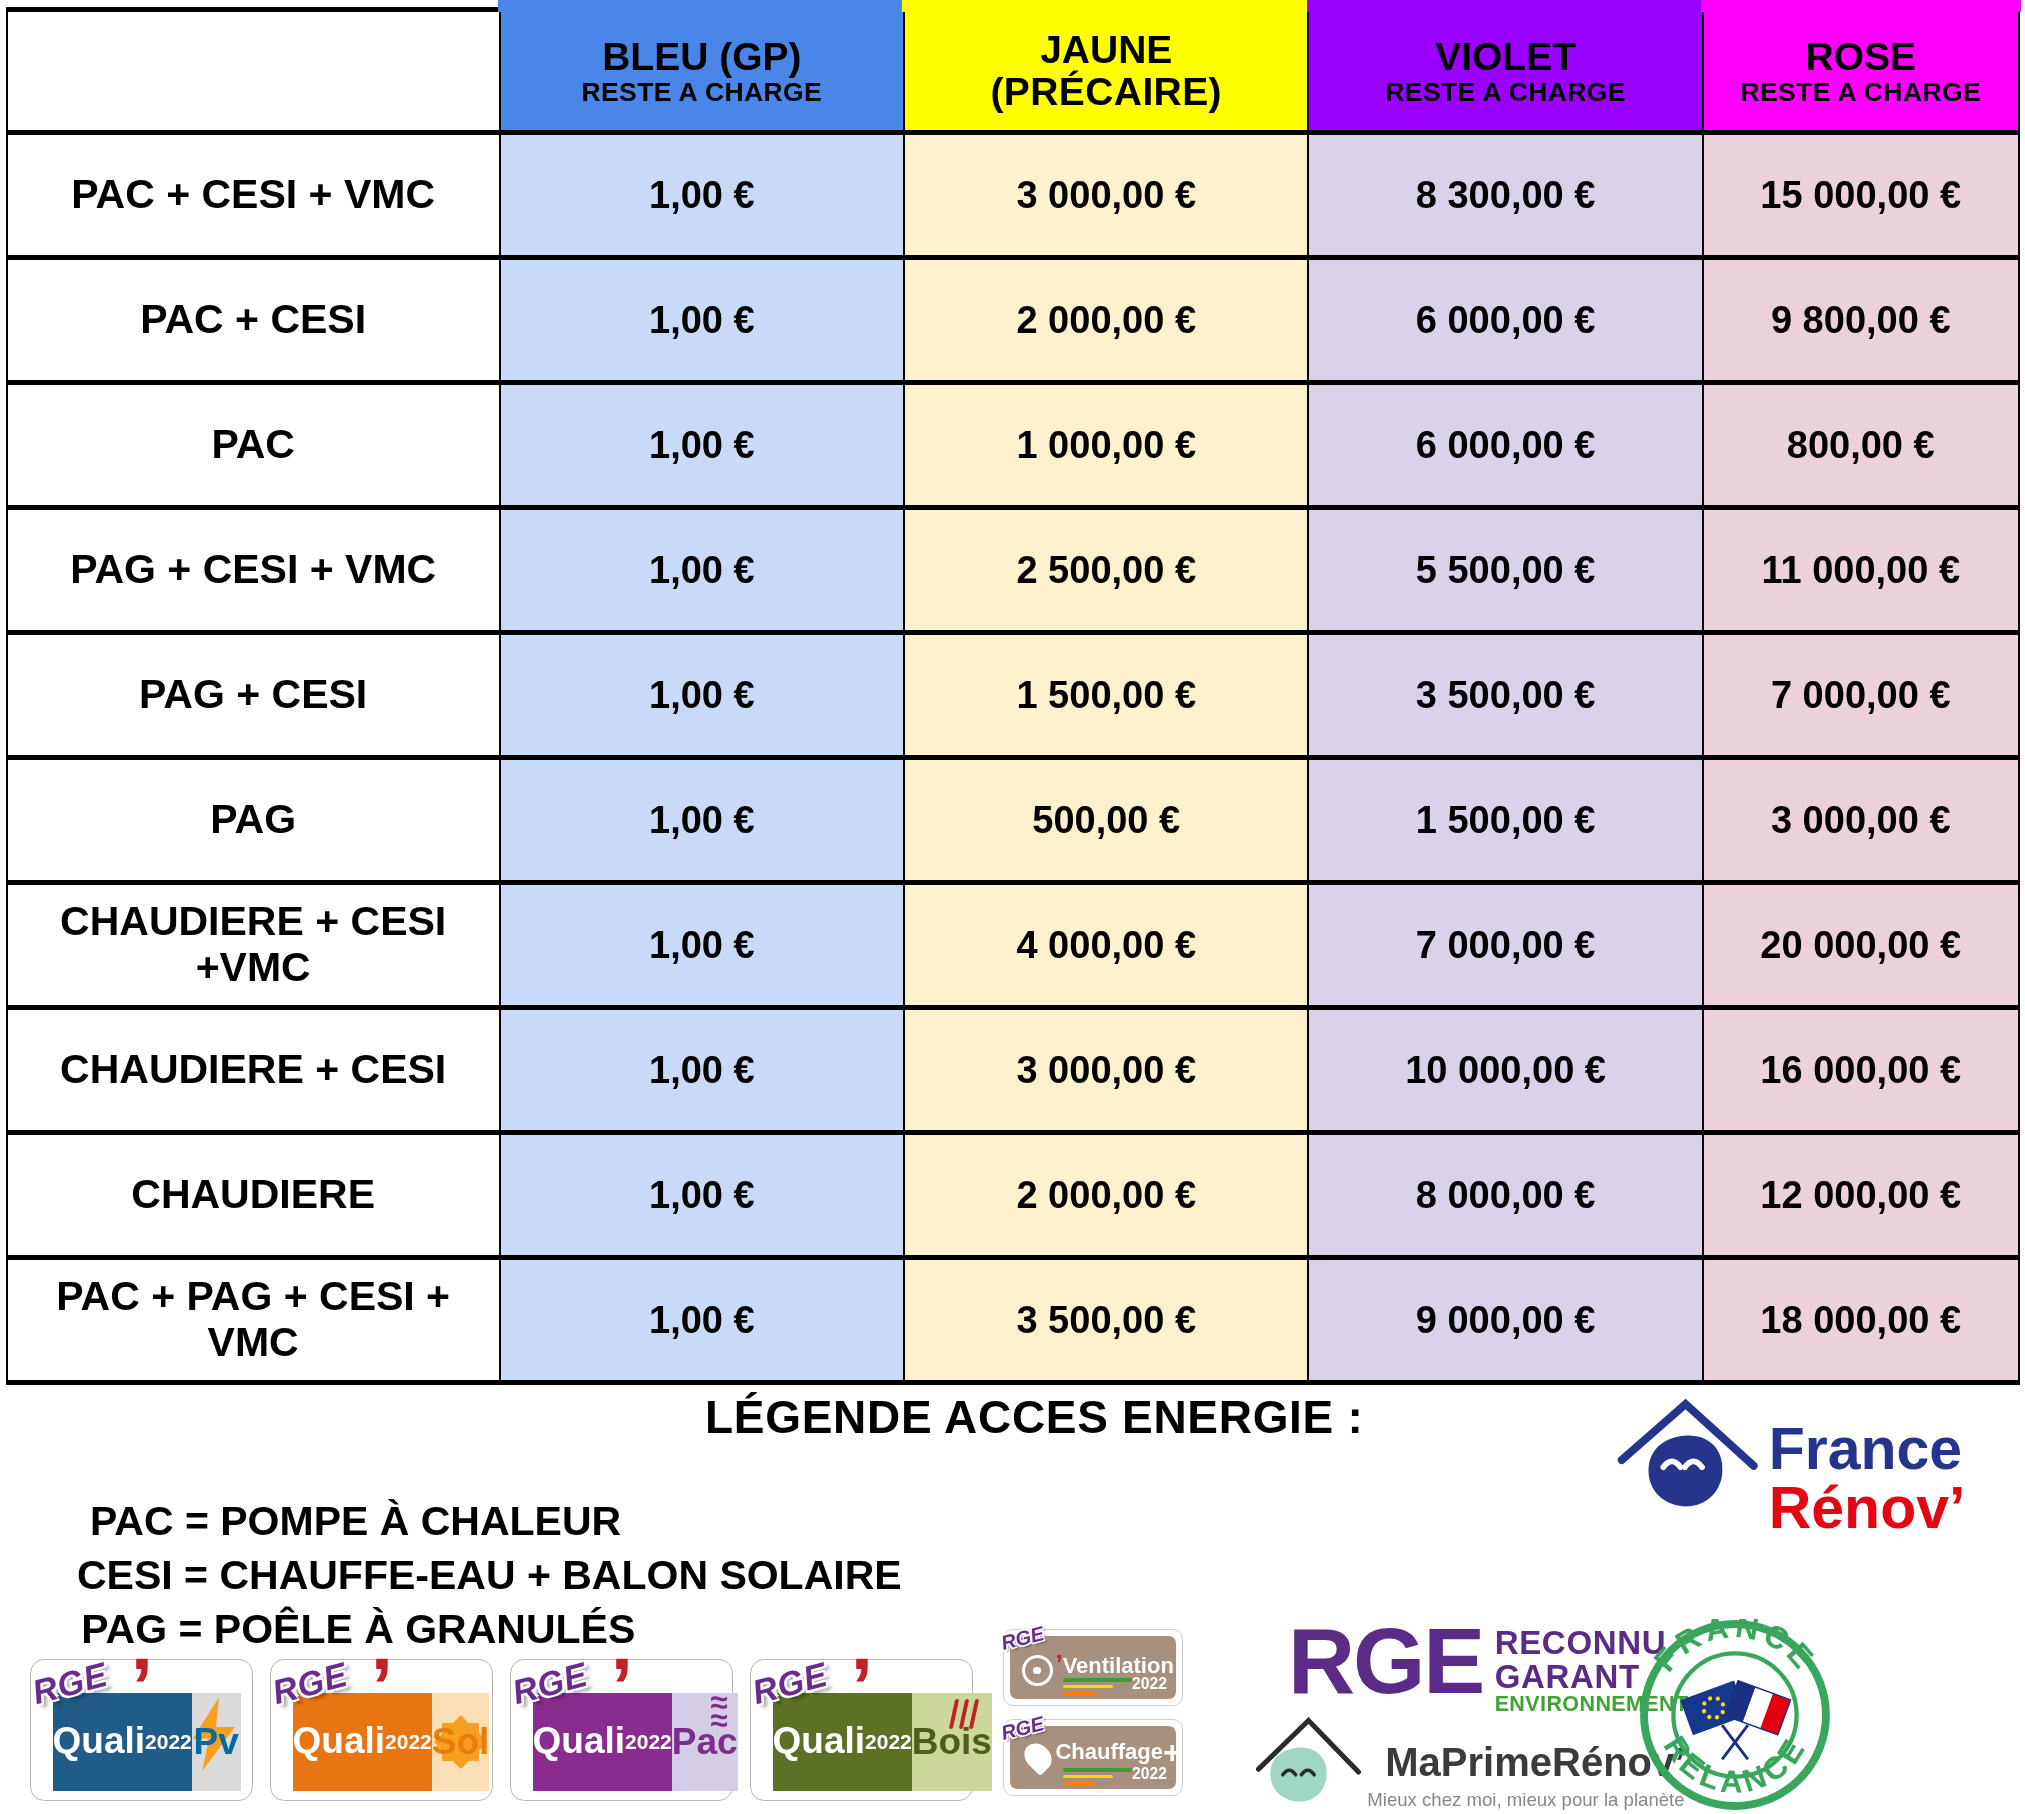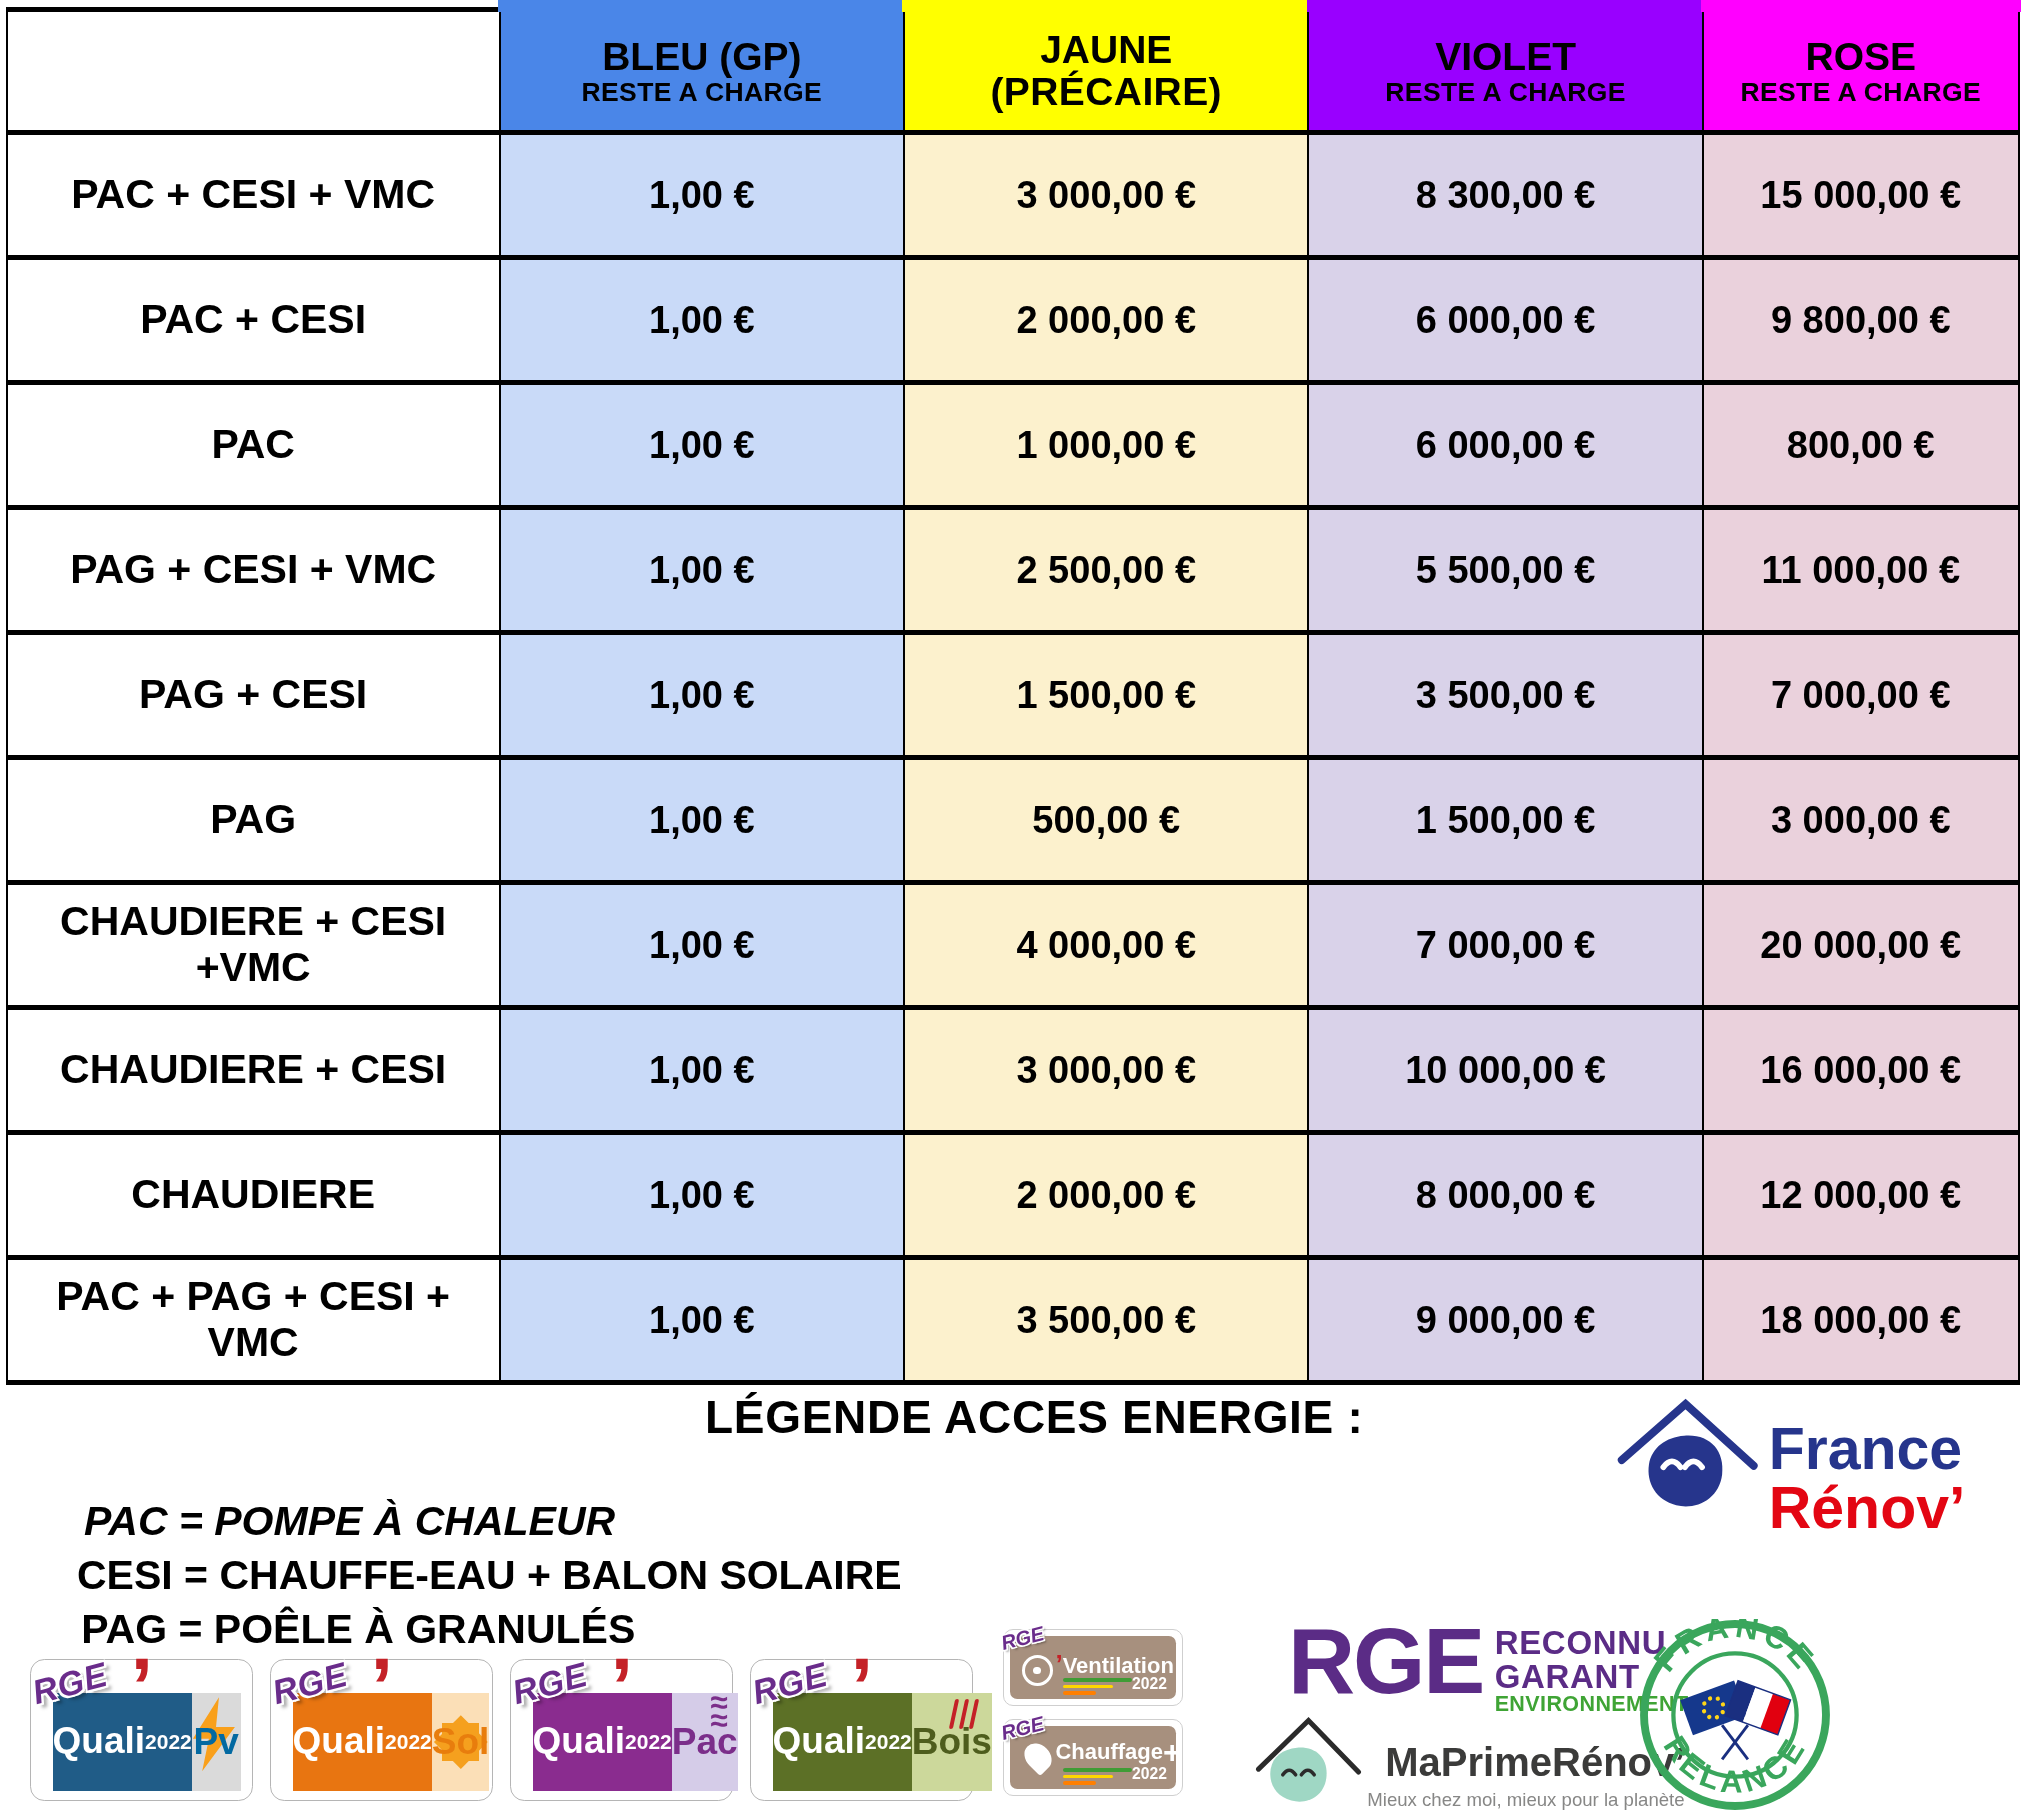--- a/index.html
+++ b/index.html
@@ -25,21 +25,21 @@
   .price-table tbody td{font-size:38px;white-space:nowrap;}
   .price-table tbody td.c0{font-size:41px;white-space:normal;line-height:1.12;background:#fff;}
   .price-table tbody td.c1{background:#c9daf8;}
   .price-table tbody td.c2{background:#fcf1cd;}
   .price-table tbody td.c3{background:#d9d2e9;}
   .price-table tbody td.c4{background:#ead1dc;}
 
   
   .legend-title{position:absolute;left:705px;top:1390px;font-size:46px;letter-spacing:0.7px;}
   .legend-items{position:absolute;left:77px;top:1494px;font-size:41px;line-height:54px;}
-  .legend-items div:nth-child(1){margin-left:7px;font-style:italic;}
+  .legend-items div:nth-child(1){margin-left:13px;}
   .legend-items div:nth-child(3){margin-left:4.3px;}
 
   
   .fr-renov{position:absolute;left:1616px;top:1394px;width:401px;display:flex;gap:5.7px;}
   .fr-renov .txt{padding-top:27px;}
   .fr-name1{font-size:59px;color:#26358C;line-height:.98;}
   .fr-name2{font-size:59px;color:#E30613;line-height:1.0;}
   .fr-tag{font-size:22px;color:#9B9A9A;font-weight:normal;line-height:1.25;margin-top:11.4px;}
 
   

